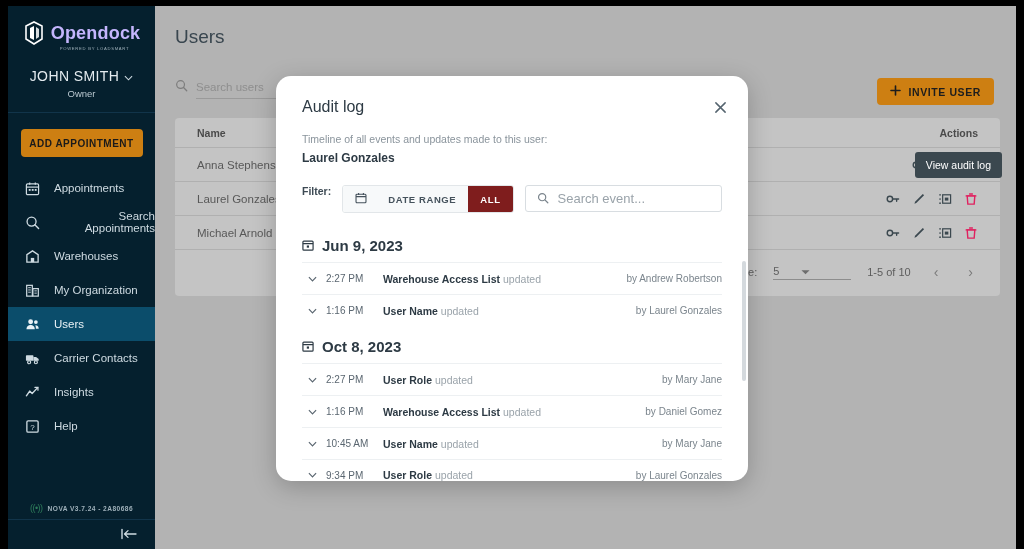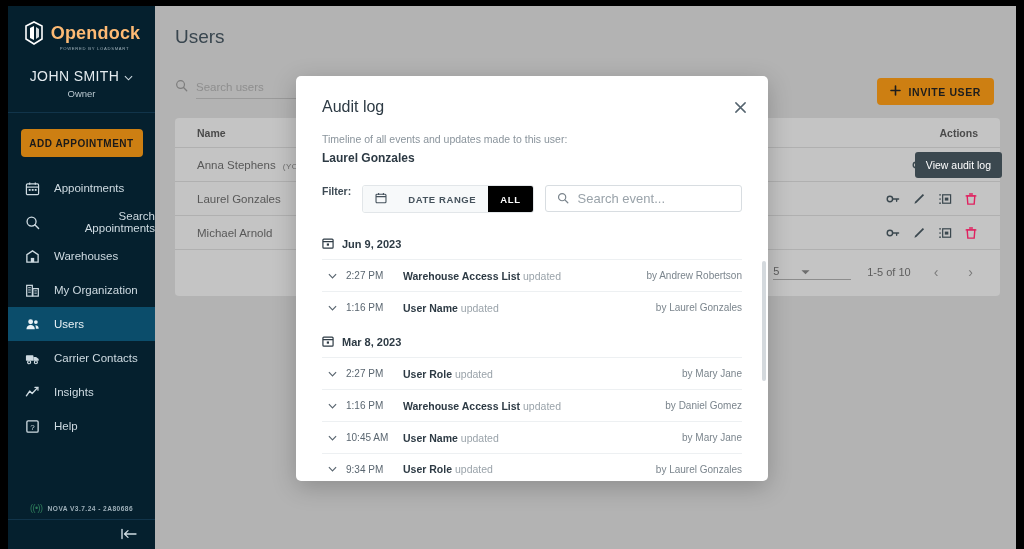--- a/index.html
+++ b/index.html
@@ -30,21 +30,21 @@
     background: #05202e;
     color: #dfe6ea;
   }
   .brand {
     padding-top: 15px;
     display: flex; flex-direction: column; align-items: center;
   }
   .brand-row { display: flex; align-items: center; gap: 6px; }
   .brand-mark { width: 22px; height: 24px; display:block; }
   .brand-name {
-    font-size: 18px; font-weight: bold; letter-spacing: .2px; color: #fdba74;
+    font-size: 18px; font-weight: bold; letter-spacing: .2px; color: #c4b5fd;
   }
   .brand-sub {
     margin-top: 1px;
     font-size: 4.2px; letter-spacing: .7px; color: #9fb0ba;
     text-align: center; padding-left: 26px;
   }
   .user-block { text-align: center; margin-top: 16px; }
   .user-name {
     font-size: 14px; letter-spacing: .4px; color: #e4ebef; font-weight: 500;
     display: inline-flex; align-items: center; gap: 5px;
@@ -154,24 +154,23 @@
     background: #3b484f; color: #fff;
     font-size: 10.5px; padding: 7px 11px; border-radius: 3px;
     white-space: nowrap;
   }
 
   
   .modal {
     position: absolute; left: 268px; top: 70px;
     width: 472px; height: 405px;
     background: #fff;
-    border-radius: 5px;
+    border-radius: 15px;
     box-shadow: 0 6px 24px rgba(0,0,0,.22);
     overflow: hidden;
-    margin-left: 20px;
   }
   .modal-head { position: relative; padding: 22px 26px 0; }
   .modal-title { font-size: 16px; color: #2d3a44; font-weight: normal; }
   .modal-close {
     position: absolute; right: 19px; top: 22px;
     width: 18px; height: 18px; display: flex; align-items: center; justify-content: center;
     color: #55646f; cursor: pointer;
   }
   .modal-desc { margin-top: 17px; font-size: 10.5px; color: #8a949c; }
   .modal-subject { margin-top: 6px; font-size: 12px; color: #2d3a44; font-weight: bold; }
@@ -182,39 +181,39 @@
   }
   .filter-label { font-size: 10.5px; color: #3d4a54; font-weight: bold; }
   .seg { display: flex; border-radius: 3px; overflow: hidden; border: 1px solid #e2e6e9; }
   .seg-btn {
     display: flex; align-items: center; gap: 21px;
     height: 26px; padding: 0 12px;
     background: #f7f9fa; color: #45525c;
     font-size: 9.5px; font-weight: bold; letter-spacing: .6px;
     font-family: inherit; border: none; cursor: pointer;
   }
-  .seg-btn.active { background: #000000; color: #fff; }
+  .seg-btn.active { background: #7f1d1d; color: #fff; }
   .ev-search {
     flex: 1; height: 27px;
     border: 1px solid #d8dde1; border-radius: 3px;
     display: flex; align-items: center; gap: 9px; padding: 0 11px;
     background: #fff;
   }
   .ev-search-ph { font-size: 13px; color: #9aa3aa; }
 
   .timeline {
     margin-top: 12px;
     height: 306px;
     overflow: hidden;
     position: relative;
   }
   .tl-inner { padding: 0 26px 0; }
   .day-head {
     display: flex; align-items: center; gap: 8px;
-    font-size: 11px; color: #2d3a44; font-weight: bold;
+    font-size: 15px; color: #2d3a44; font-weight: bold;
     padding: 12px 0 8px;
   }
   .ev-row {
     display: flex; align-items: center;
     height: 32px;
     border-top: 1px solid #edf0f2;
     font-size: 10.5px;
   }
   .ev-row:last-child { border-bottom: 1px solid #edf0f2; }
   .ev-chev { width: 24px; display:flex; align-items:center; justify-content:flex-start; padding-left: 6px; cursor:pointer; }
@@ -595,21 +594,21 @@
           </div>
 
           <div class="day-head">
             <span>
               <svg viewBox="0 0 13 13" width="12" height="12">
                 <rect x="1" y="2.3" width="11" height="9.7" rx="1" fill="none" stroke="#2d3a44" stroke-width="1.3"></rect>
                 <path d="M1 5 H12" stroke="#2d3a44" stroke-width="1.3"></path>
                 <rect x="5.2" y="7" width="2.4" height="2.4" fill="#2d3a44"></rect>
               </svg>
             </span>
-            <span>Mar 8, 2023</span>
+            <span>Oct 8, 2023</span>
           </div>
 
           <div class="ev-row">
             <span class="ev-chev">
               <svg viewBox="0 0 10 6" width="9" height="6">
                   <path d="M1 1 L5 5 L9 1" fill="none" stroke="#5a6670" stroke-width="1.3"></path>
                 </svg>
             </span>
             <span class="ev-time">2:27 PM</span>
             <span class="ev-txt"><b>User Role</b> <span>updated</span></span>

